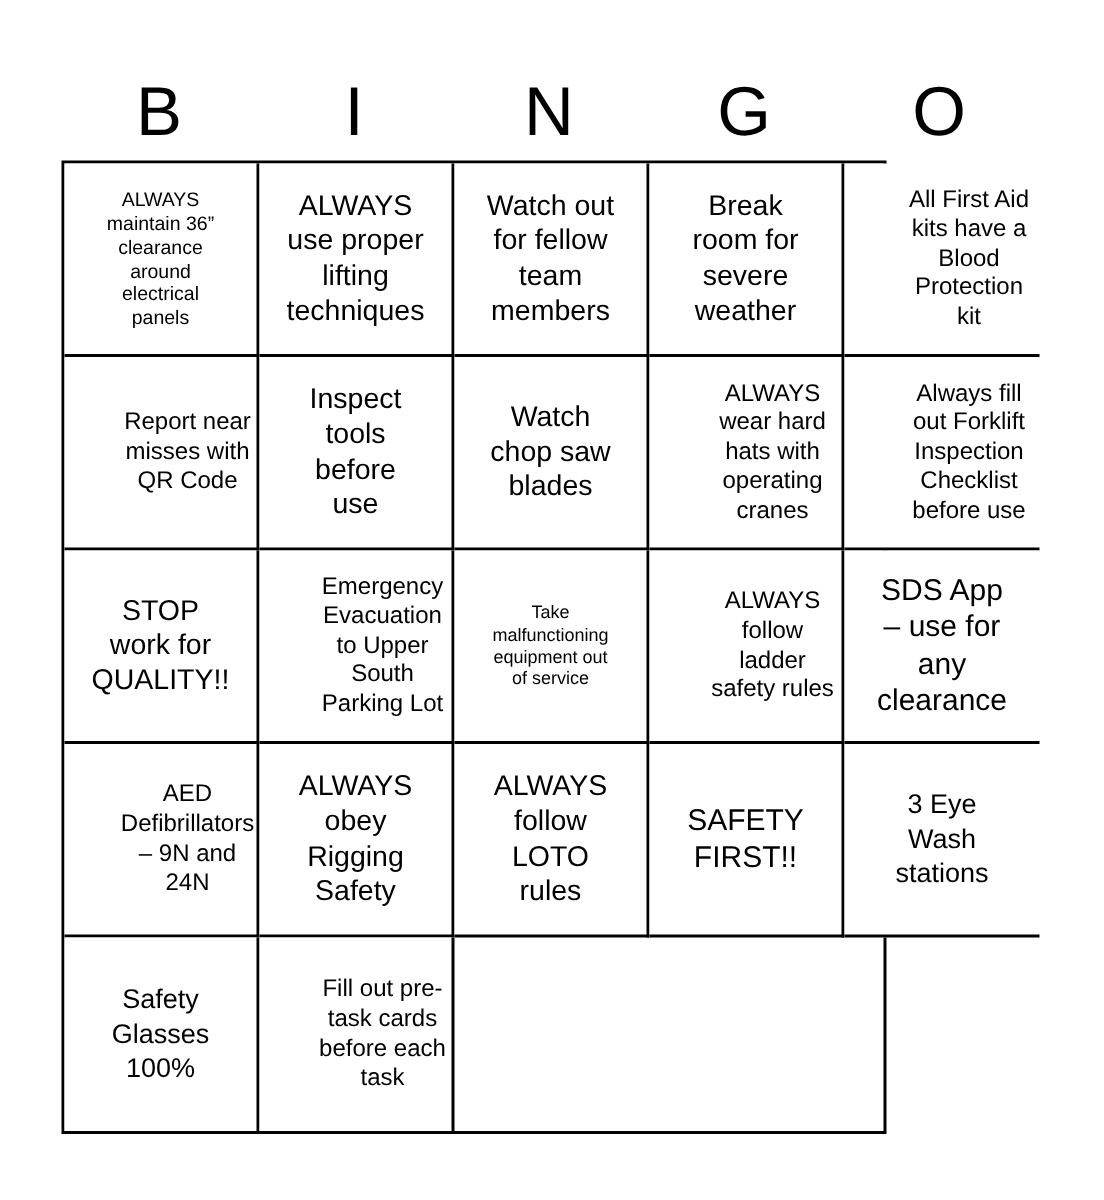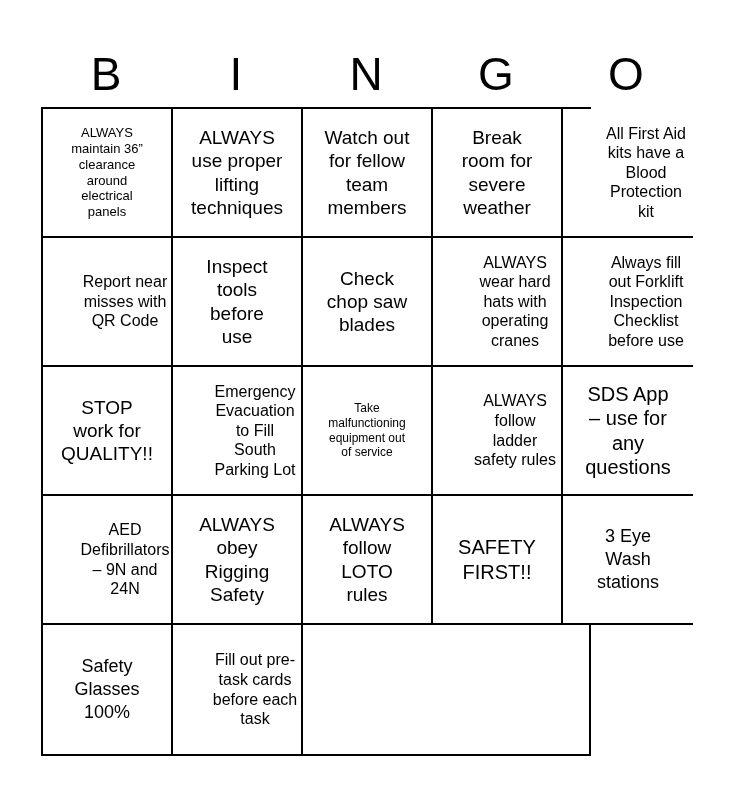--- a/index.html
+++ b/index.html
@@ -102,54 +102,54 @@
 Blood
 Protection kit</div>
 
       <div class="cell sz16">Report near
 misses with
 QR Code</div>
       <div class="cell sz19">Inspect
 tools
 before
 use</div>
-      <div class="cell sz19">Check
+      <div class="cell sz19">Watch
 chop saw
 blades</div>
 
       <div class="cell sz16">ALWAYS
 wear hard
 hats with
 operating
 cranes</div>
       <div class="cell sz16">Always fill
 out Forklift
 Inspection
 Checklist
 before use</div>
       <div class="cell sz19">STOP
 work for
 QUALITY!!</div>
       <div class="cell sz16">Emergency
 Evacuation
-to Fill
+to Upper
 South
 Parking Lot</div>
       <div class="cell sz14">Take
 malfunctioning
 equipment out
 of service</div>
 
       <div class="cell sz16">ALWAYS
 follow ladder
 safety rules</div>
       <div class="cell sz20">SDS App
 – use for
 any
-questions</div>
+clearance</div>
       <div class="cell sz16">AED
 Defibrillators
 – 9N and
 24N</div>
       <div class="cell sz19">ALWAYS
 obey
 Rigging
 Safety</div>
       <div class="cell sz19">ALWAYS
 follow

